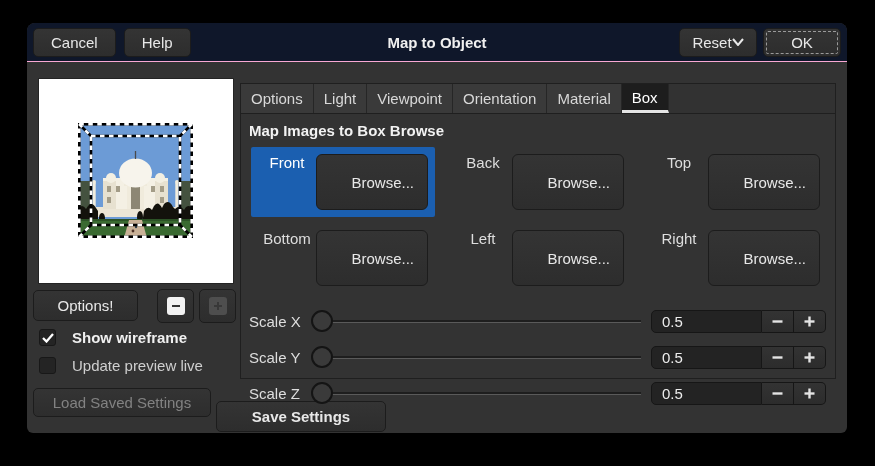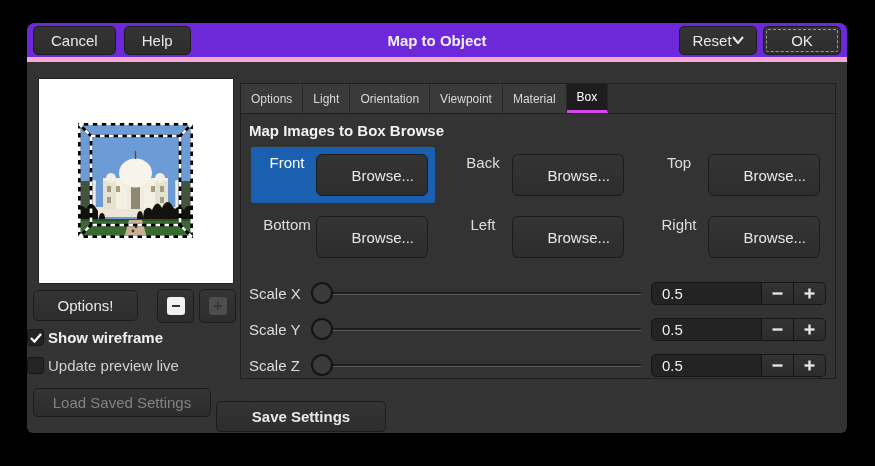--- a/index.html
+++ b/index.html
@@ -13,21 +13,21 @@
     font-size: 15px;
   }
   .dialog {
     position: absolute; left: 27px; top: 23px; width: 820px; height: 410px;
     background: #333333; border-radius: 8px 8px 6px 6px;
     box-shadow: 0 3px 14px rgba(0,0,0,.7);
   }
   
   .header {
     position: absolute; left:0; top:0; right:0; height: 39px;
-    background: #6d28d9; border-bottom: 5px solid #f9a8d4;
+    background: #0f172a; border-bottom: 1px solid #f9a8d4;
     border-radius: 8px 8px 0 0;
     display: flex; align-items: center; padding: 0 6px;
   }
   .btn {
     background: linear-gradient(#343434,#2d2d2d);
     border: 1px solid #1c1c1c; border-radius: 5px;
     color: #e8e8e8; display: inline-flex; align-items: center; justify-content: center;
     font-size: 15px; cursor: default; white-space: nowrap;
   }
   .hbtn { height: 29px; padding: 0 17px; }
@@ -52,21 +52,21 @@
   .zoom-btn { position:absolute; top: 226px; width: 37px; height: 34px; }
   .zoom-out { left: 130px; }
   .zoom-in  { left: 172px; }
   .chip {
     width: 18px; height: 18px; border-radius: 3px;
     display: inline-flex; align-items: center; justify-content: center;
   }
   .chip-enabled  { background: #f2f2f2; }
   .chip-disabled { background: #4e4e4e; }
   .checkrow {
-    position: absolute; left: 0; display: flex; align-items: center; gap: 4px;
+    position: absolute; left: 12px; display: flex; align-items: center; gap: 16px;
   }
   .checkrow.r1 { top: 266px; }
   .checkrow.r2 { top: 294px; justify-content: space-between; }
   .checkbox {
     width: 17px; height: 17px; border-radius: 3px;
     background: #242424; border: 1px solid #181818;
     display: inline-flex; align-items: center; justify-content: center;
   }
   .chk-label-bold { font-weight: bold; color: #f0f0f0; }
   .chk-label { color: #cfcfcf; }
@@ -77,38 +77,38 @@
   .notebook {
     position:absolute; left: 213px; top: 20px; width: 596px; height: 296px;
     border: 1px solid #1f1f1f; background: #333;
   }
   .tabstrip {
     display: flex; height: 30px; border-bottom: 1px solid #1f1f1f; background: #323232;
   }
   .tab {
     display: inline-flex; align-items: center; padding: 0 10px;
     background: #3a3a3a; color: #d8d8d8; border-right: 1px solid #262626;
-    font-size: 12px;
+    font-size: 15px;
   }
   .tab.active {
-    background: #1d1d1d; color: #ffffff; border-bottom: 3px solid #d946ef;
+    background: #1d1d1d; color: #ffffff; border-bottom: 3px solid #e5e5e5;
   }
   .nb-content { padding: 6px 8px 0 8px; }
   .section-title { font-weight: bold; color: #f2f2f2; margin: 2px 0 8px 0; }
   
   .faces {
     display: grid; grid-template-columns: repeat(3, 1fr);
     column-gap: 12px; row-gap: 6px; margin-left: 2px;
   }
   .face-item { display: flex; align-items: flex-start; padding: 7px; border-radius: 2px; }
   .face-item.selected { background: var(--sel, #1b5fb0); }
   .face-label { flex: 0 0 58px; text-align: center; color: #dedede; }
   .face-item.selected .face-label { color: #fff; }
   .browse-btn {
-    flex: 1; height: 42px; justify-content: flex-end; padding-right: 13px;
+    flex: 1; height: 56px; justify-content: flex-end; padding-right: 13px;
     border-radius: 6px;
   }
   
   .scales { margin-top: 10px; }
   .scale-row { display: flex; align-items: center; height: 36px; }
   .scale-label { flex: 0 0 60px; color: #dedede; }
   .slider { flex: 1; position: relative; height: 24px; margin: 0 10px 0 2px; }
   .slider .track {
     position:absolute; left: 8px; right: 0; top: 11px; height: 2px;
     background: #1e1e1e; box-shadow: 0 1px 0 #5a5a5a;
@@ -250,22 +250,22 @@
       <span class="chk-label">Update preview live</span>
     </div>
 
     <button class="btn load-btn" disabled="">Load Saved Settings</button>
     <button class="btn save-btn">Save Settings</button>
 
     <div class="notebook">
       <div class="tabstrip">
         <span class="tab">Options</span>
         <span class="tab">Light</span>
+        <span class="tab">Viewpoint</span>
         <span class="tab">Orientation</span>
-        <span class="tab">Viewpoint</span>
         <span class="tab">Material</span>
         <span class="tab active">Box</span>
       </div>
 
       <div class="nb-content">
         <div class="section-title">Map Images to Box Browse</div>
 
         <div class="faces">
           <div class="face-item selected">
             <span class="face-label">Front</span>

